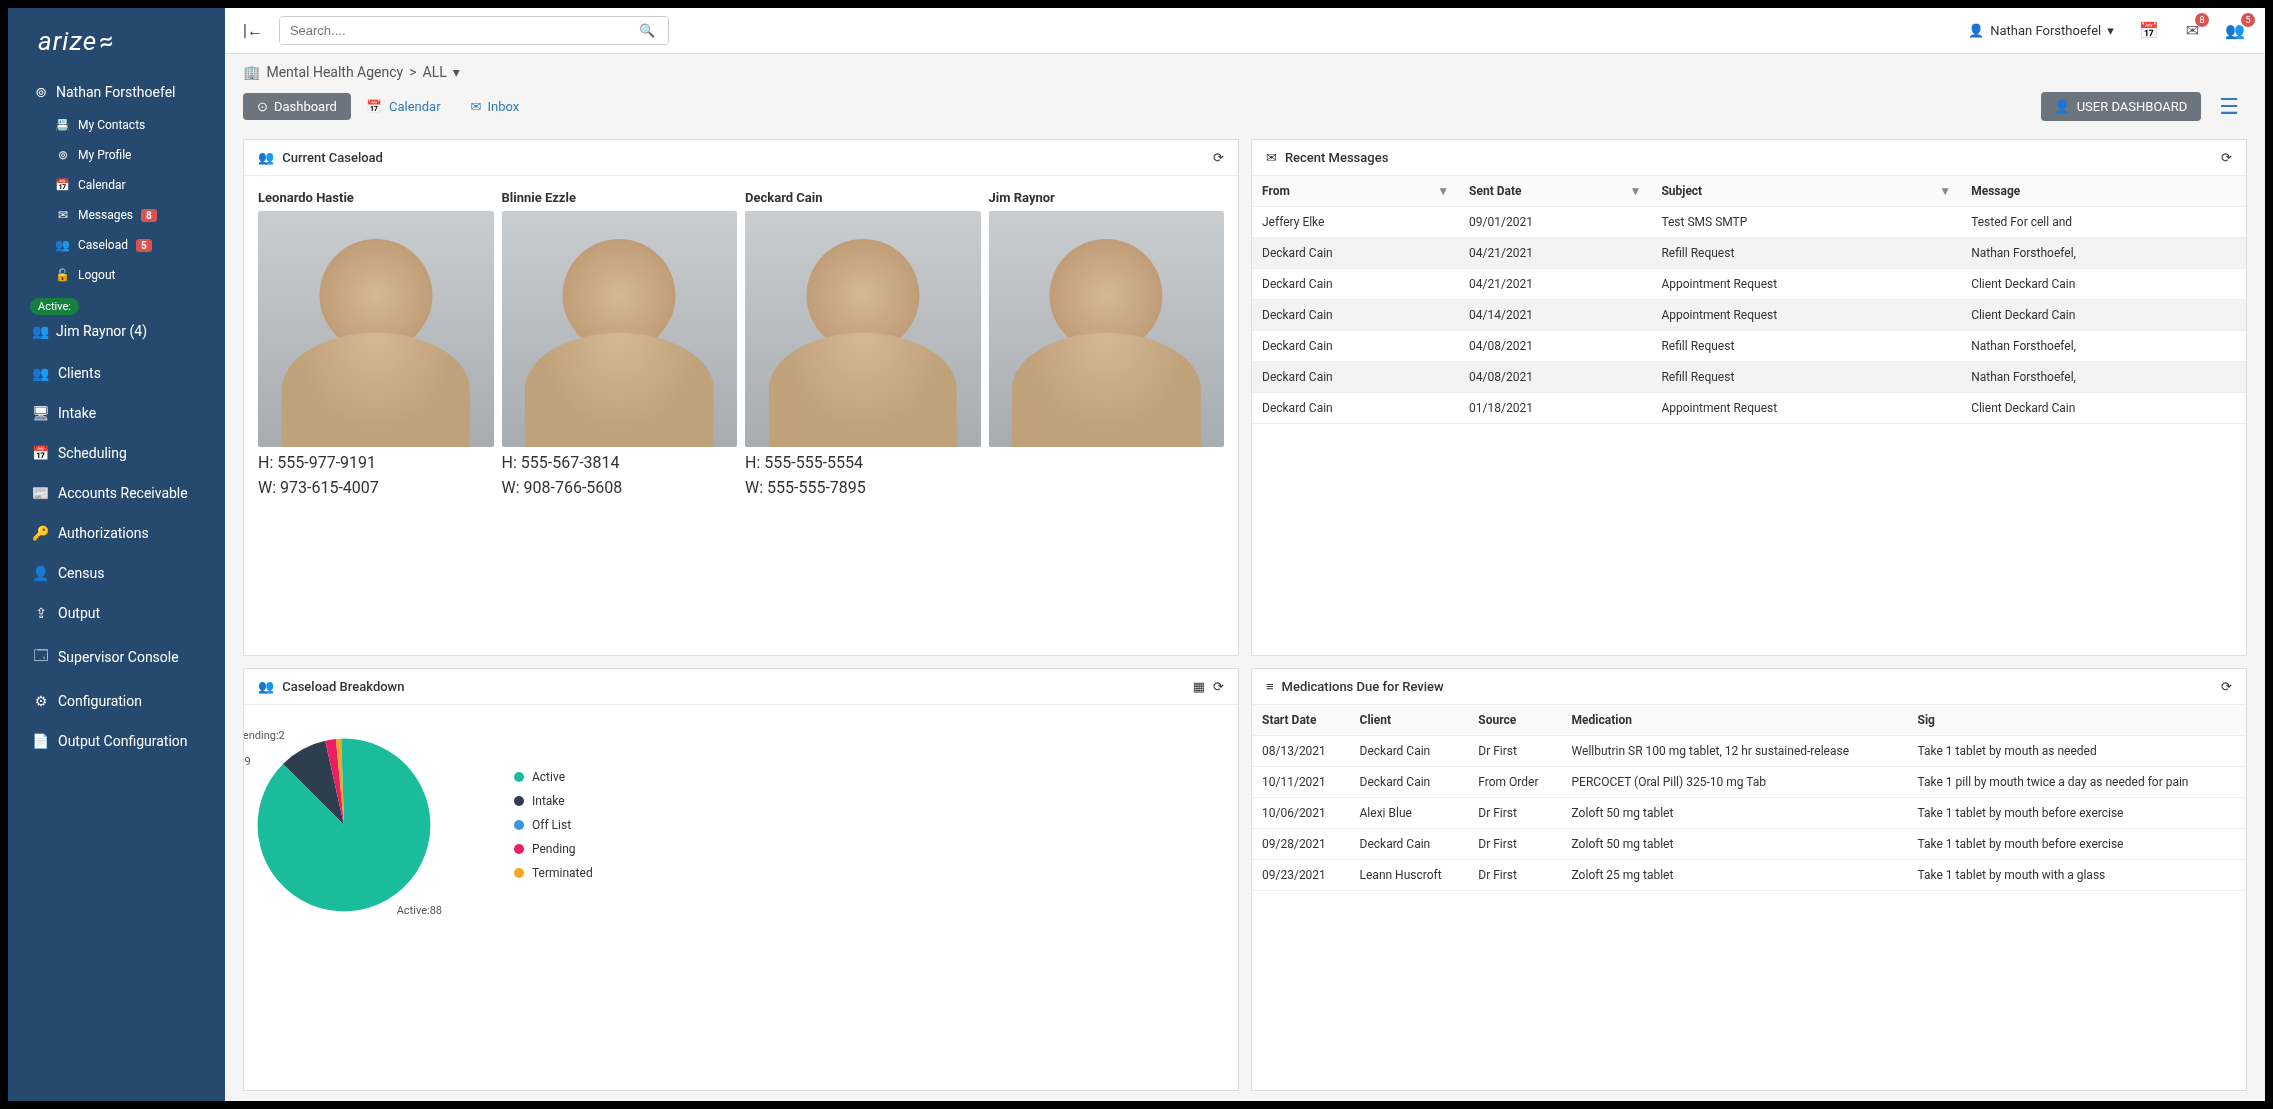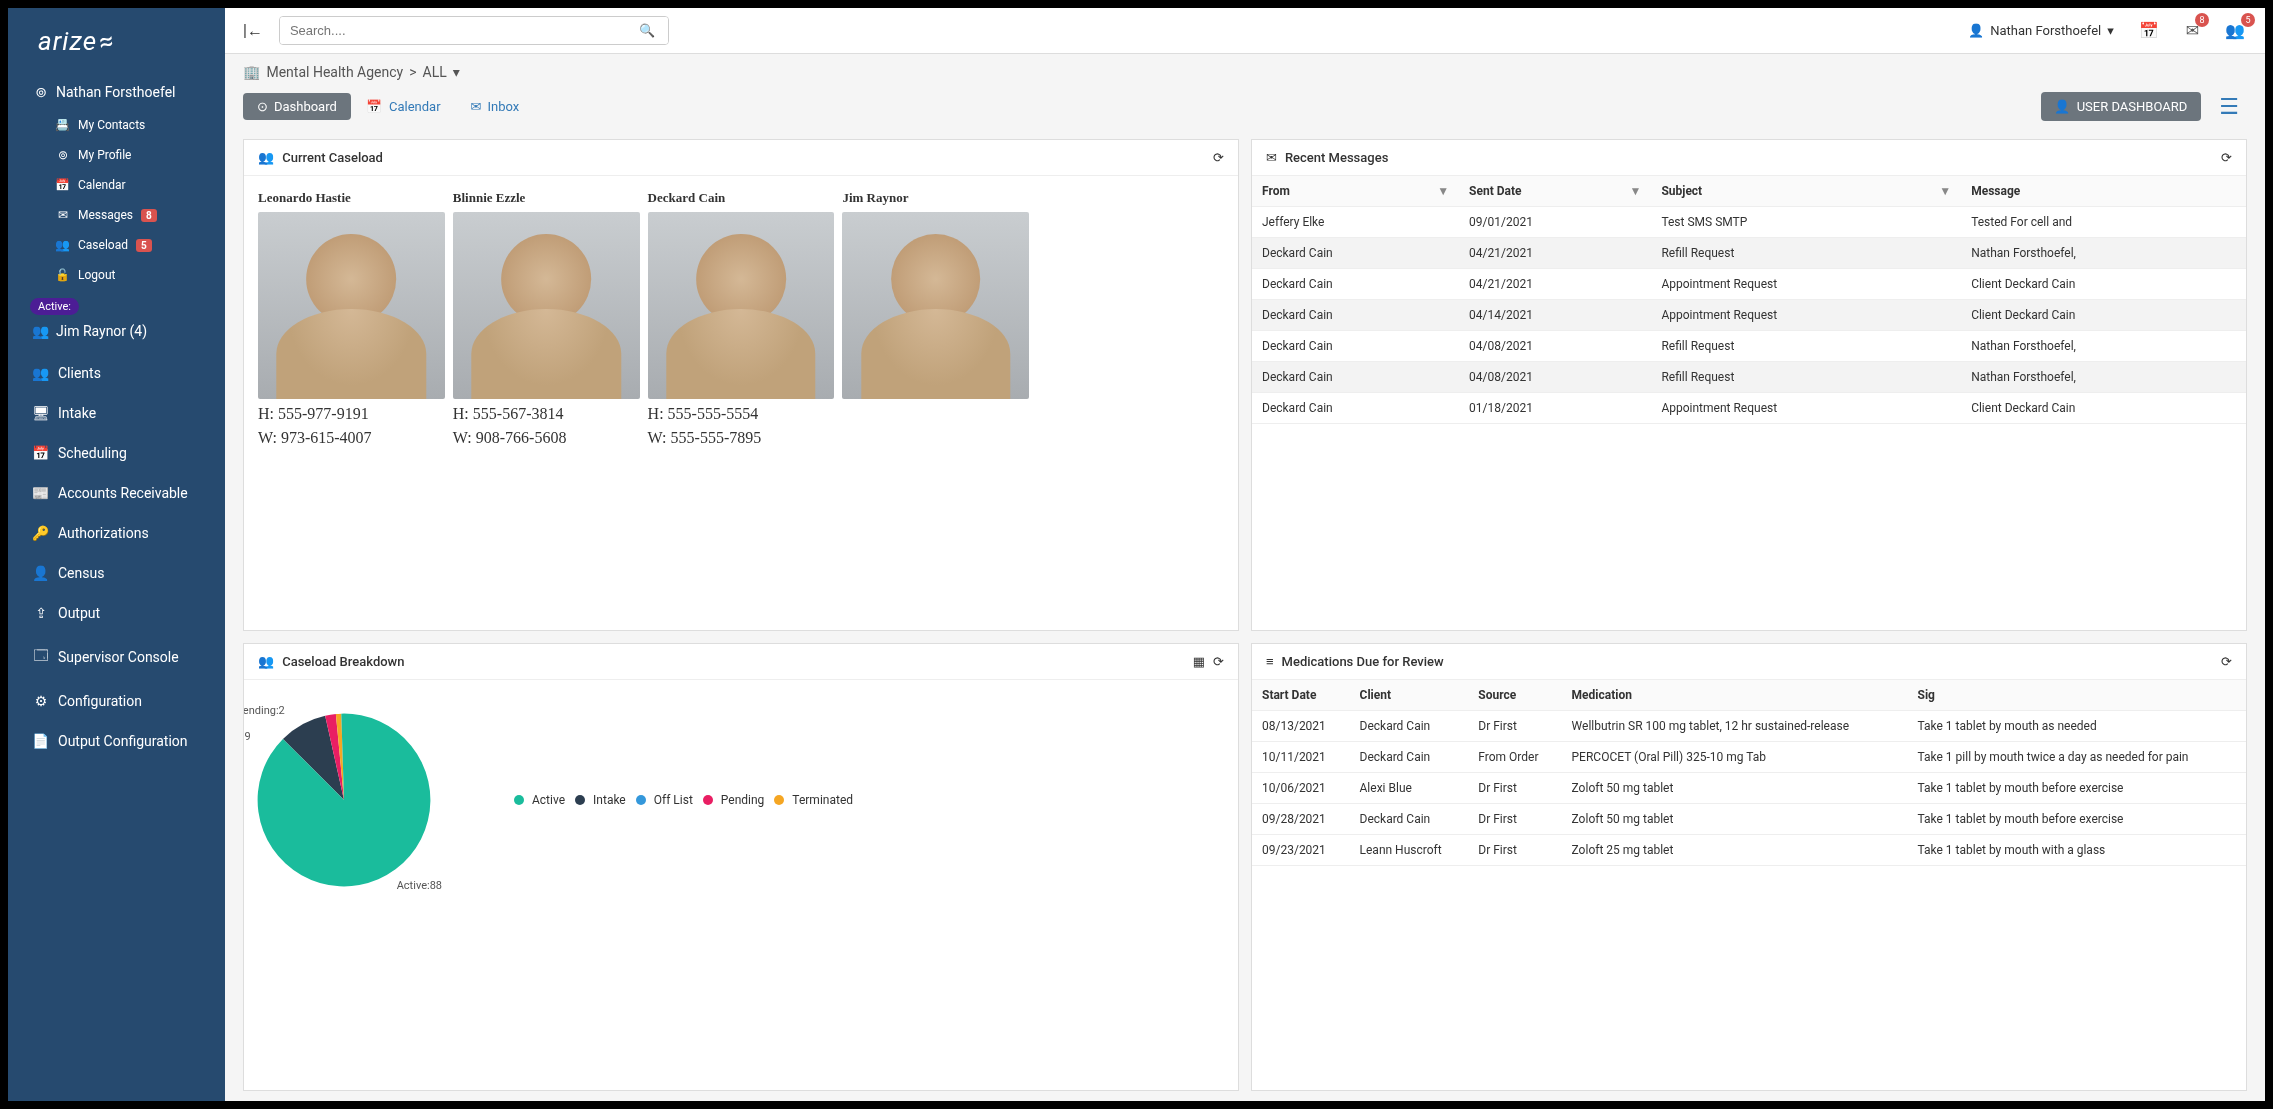--- a/index.html
+++ b/index.html
@@ -53,21 +53,21 @@
 .badge {
   background: #d9534f;
   color: #fff;
   border-radius: 3px;
   padding: 1px 5px;
   font-size: 10px;
   font-weight: bold;
 }
 .active-label {
   display: inline-block;
-  background: #4c1d95;
+  background: #15803d;
   color: #fff;
   padding: 2px 8px;
   margin: 8px 0 2px 22px;
   border-radius: 10px;
   font-size: 11px;
 }
 .sb-active {
   padding: 6px 26px 14px 26px;
   font-size: 14px;
   display: flex;
@@ -224,24 +224,23 @@
   gap: 8px;
   font-weight: 500;
 }
 .panel-head .ph-spacer { flex: 1; }
 .panel-body {
   flex: 1;
   overflow: auto;
 }
 .caseload-grid {
   display: grid;
-  grid-template-columns: repeat(5, 1fr);
+  grid-template-columns: repeat(4, 1fr);
   gap: 8px;
   padding: 14px;
-  font-family: Liberation Serif, serif;
 }
 .client-card {
   display: flex;
   flex-direction: column;
   gap: 6px;
 }
 .client-name {
   font-weight: bold;
   font-size: 13px;
 }
@@ -313,21 +312,21 @@
 }
 .pie-svg { width: 100%; height: 100%; }
 .pie-label {
   position: absolute;
   font-size: 11px;
   color: #555;
   white-space: nowrap;
 }
 .legend {
   display: flex;
-  flex-direction: row;
+  flex-direction: column;
   gap: 10px;
 }
 .legend-item {
   display: flex;
   align-items: center;
   gap: 8px;
   font-size: 12px;
 }
 .legend-dot {
   width: 10px;

